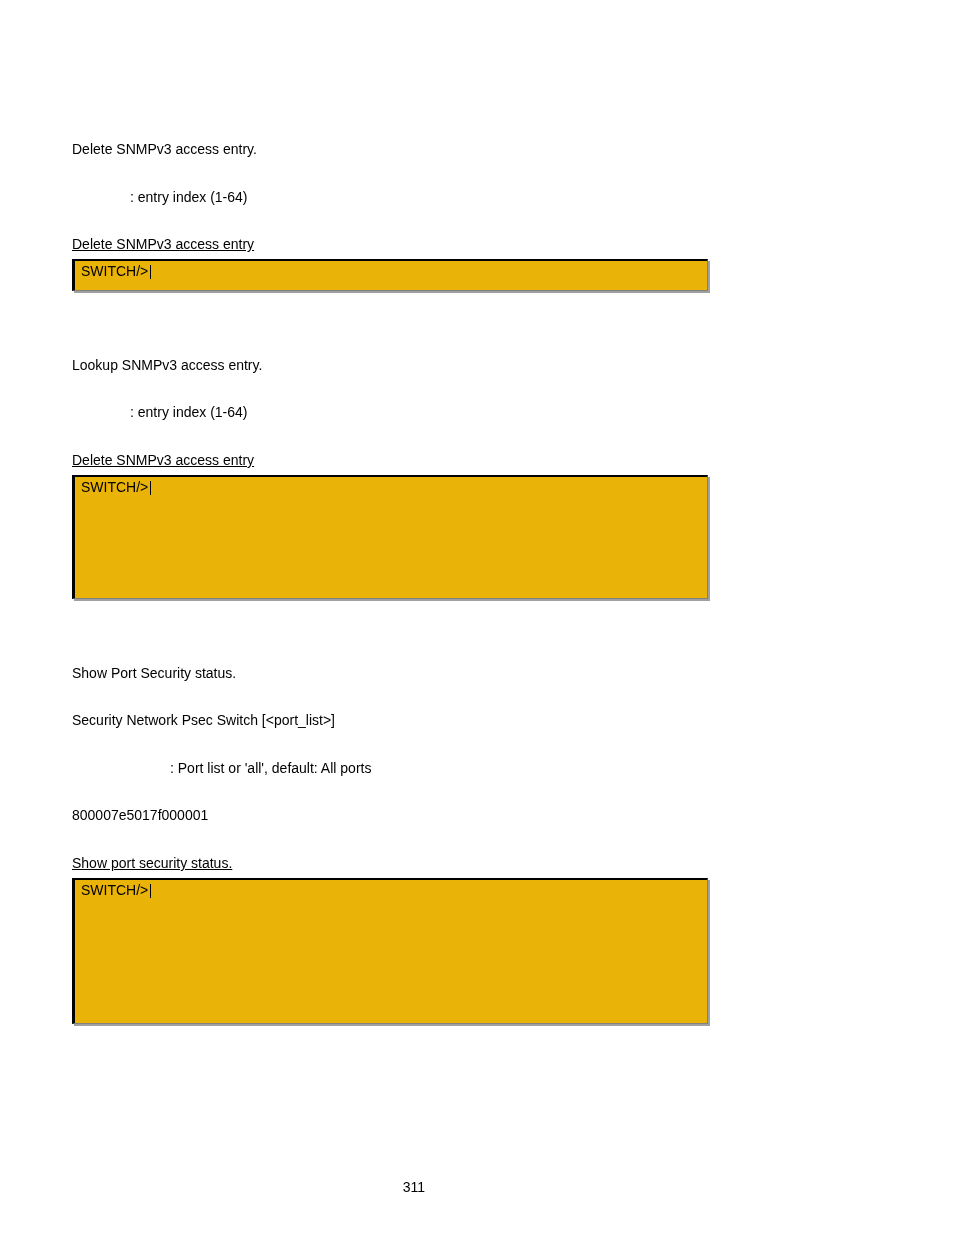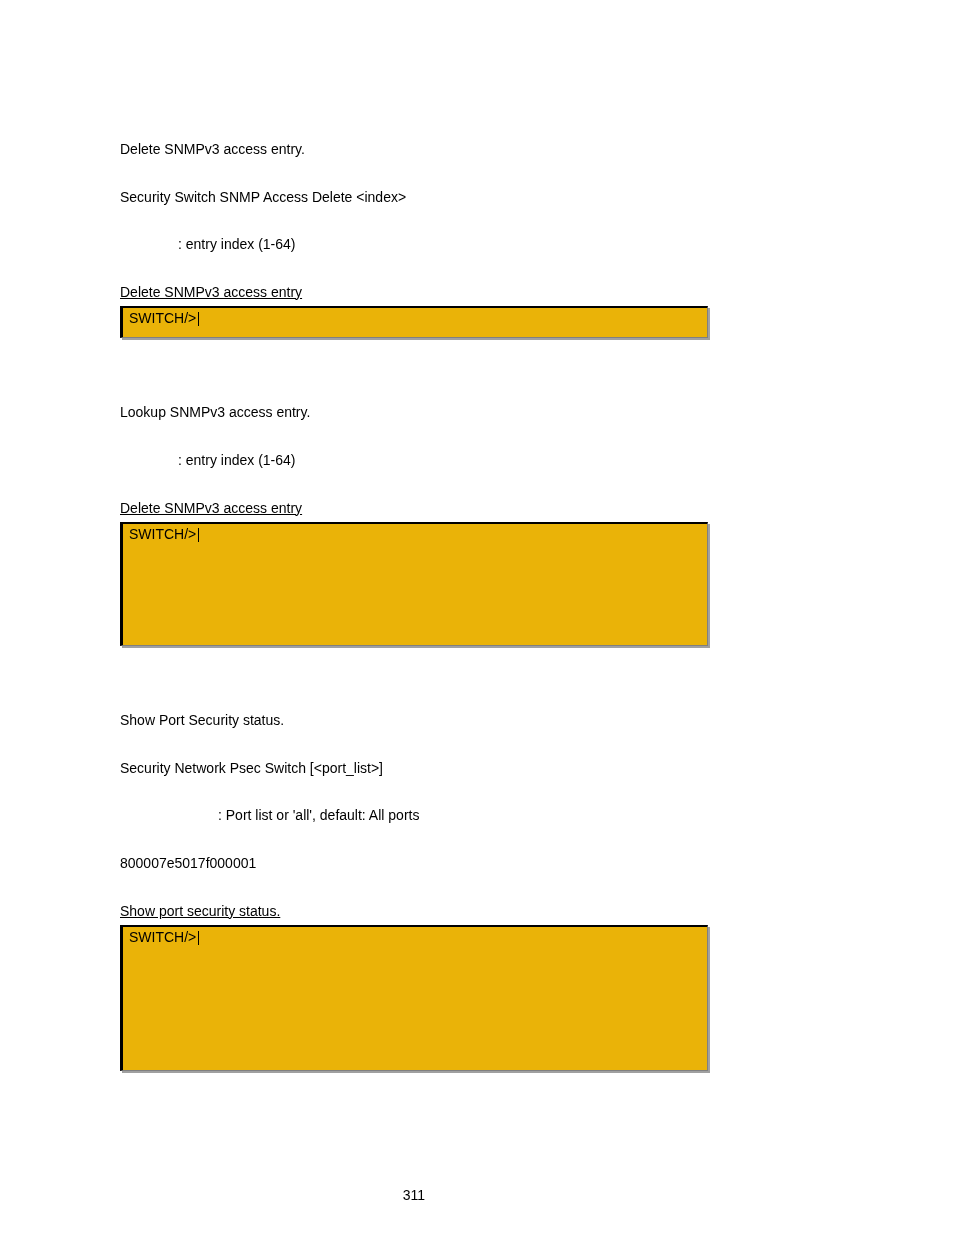--- a/index.html
+++ b/index.html
@@ -8,21 +8,21 @@
     background: #ffffff;
     font-family: Arial, Helvetica, sans-serif;
     font-size: 14px;
     color: #000000;
   }
   .page {
     width: 828px;
     height: 1235px;
     position: relative;
     box-sizing: border-box;
-    padding: 140px 120px 0 120px;
+    padding: 140px 120px 0 72px;
   }
   .line {
     margin: 0 0 28px 0;
     line-height: 1.4;
   }
   .line.tight {
     margin: 0 0 4px 0;
     text-decoration: underline;
   }
   .indent1 {
@@ -60,34 +60,33 @@
     height: 32px;
   }
   .terminal.medium {
     height: 124px;
   }
   .terminal.large {
     height: 146px;
   }
   .page-number {
     position: absolute;
-    bottom: 32px;
+    bottom: 40px;
     left: 0;
     right: 0;
     text-align: center;
     font-size: 14px;
   }
 </style>
 </head>
 <body>
 
 <div class="page">
 
   <p class="line">Delete SNMPv3 access entry.</p>
-  <p class="line">Security Switch SNMP Access Delete &lt;index&gt;</p>
   <p class="line indent1">: entry index (1-64)</p>
   <p class="line tight">Delete SNMPv3 access entry</p>
   <div class="terminal small">
     <span>SWITCH/&gt;</span><span class="caret"></span>
   </div>
 
   <div class="section-gap"></div>
 
   <p class="line">Lookup SNMPv3 access entry.</p>
   <p class="line indent1">: entry index (1-64)</p>

